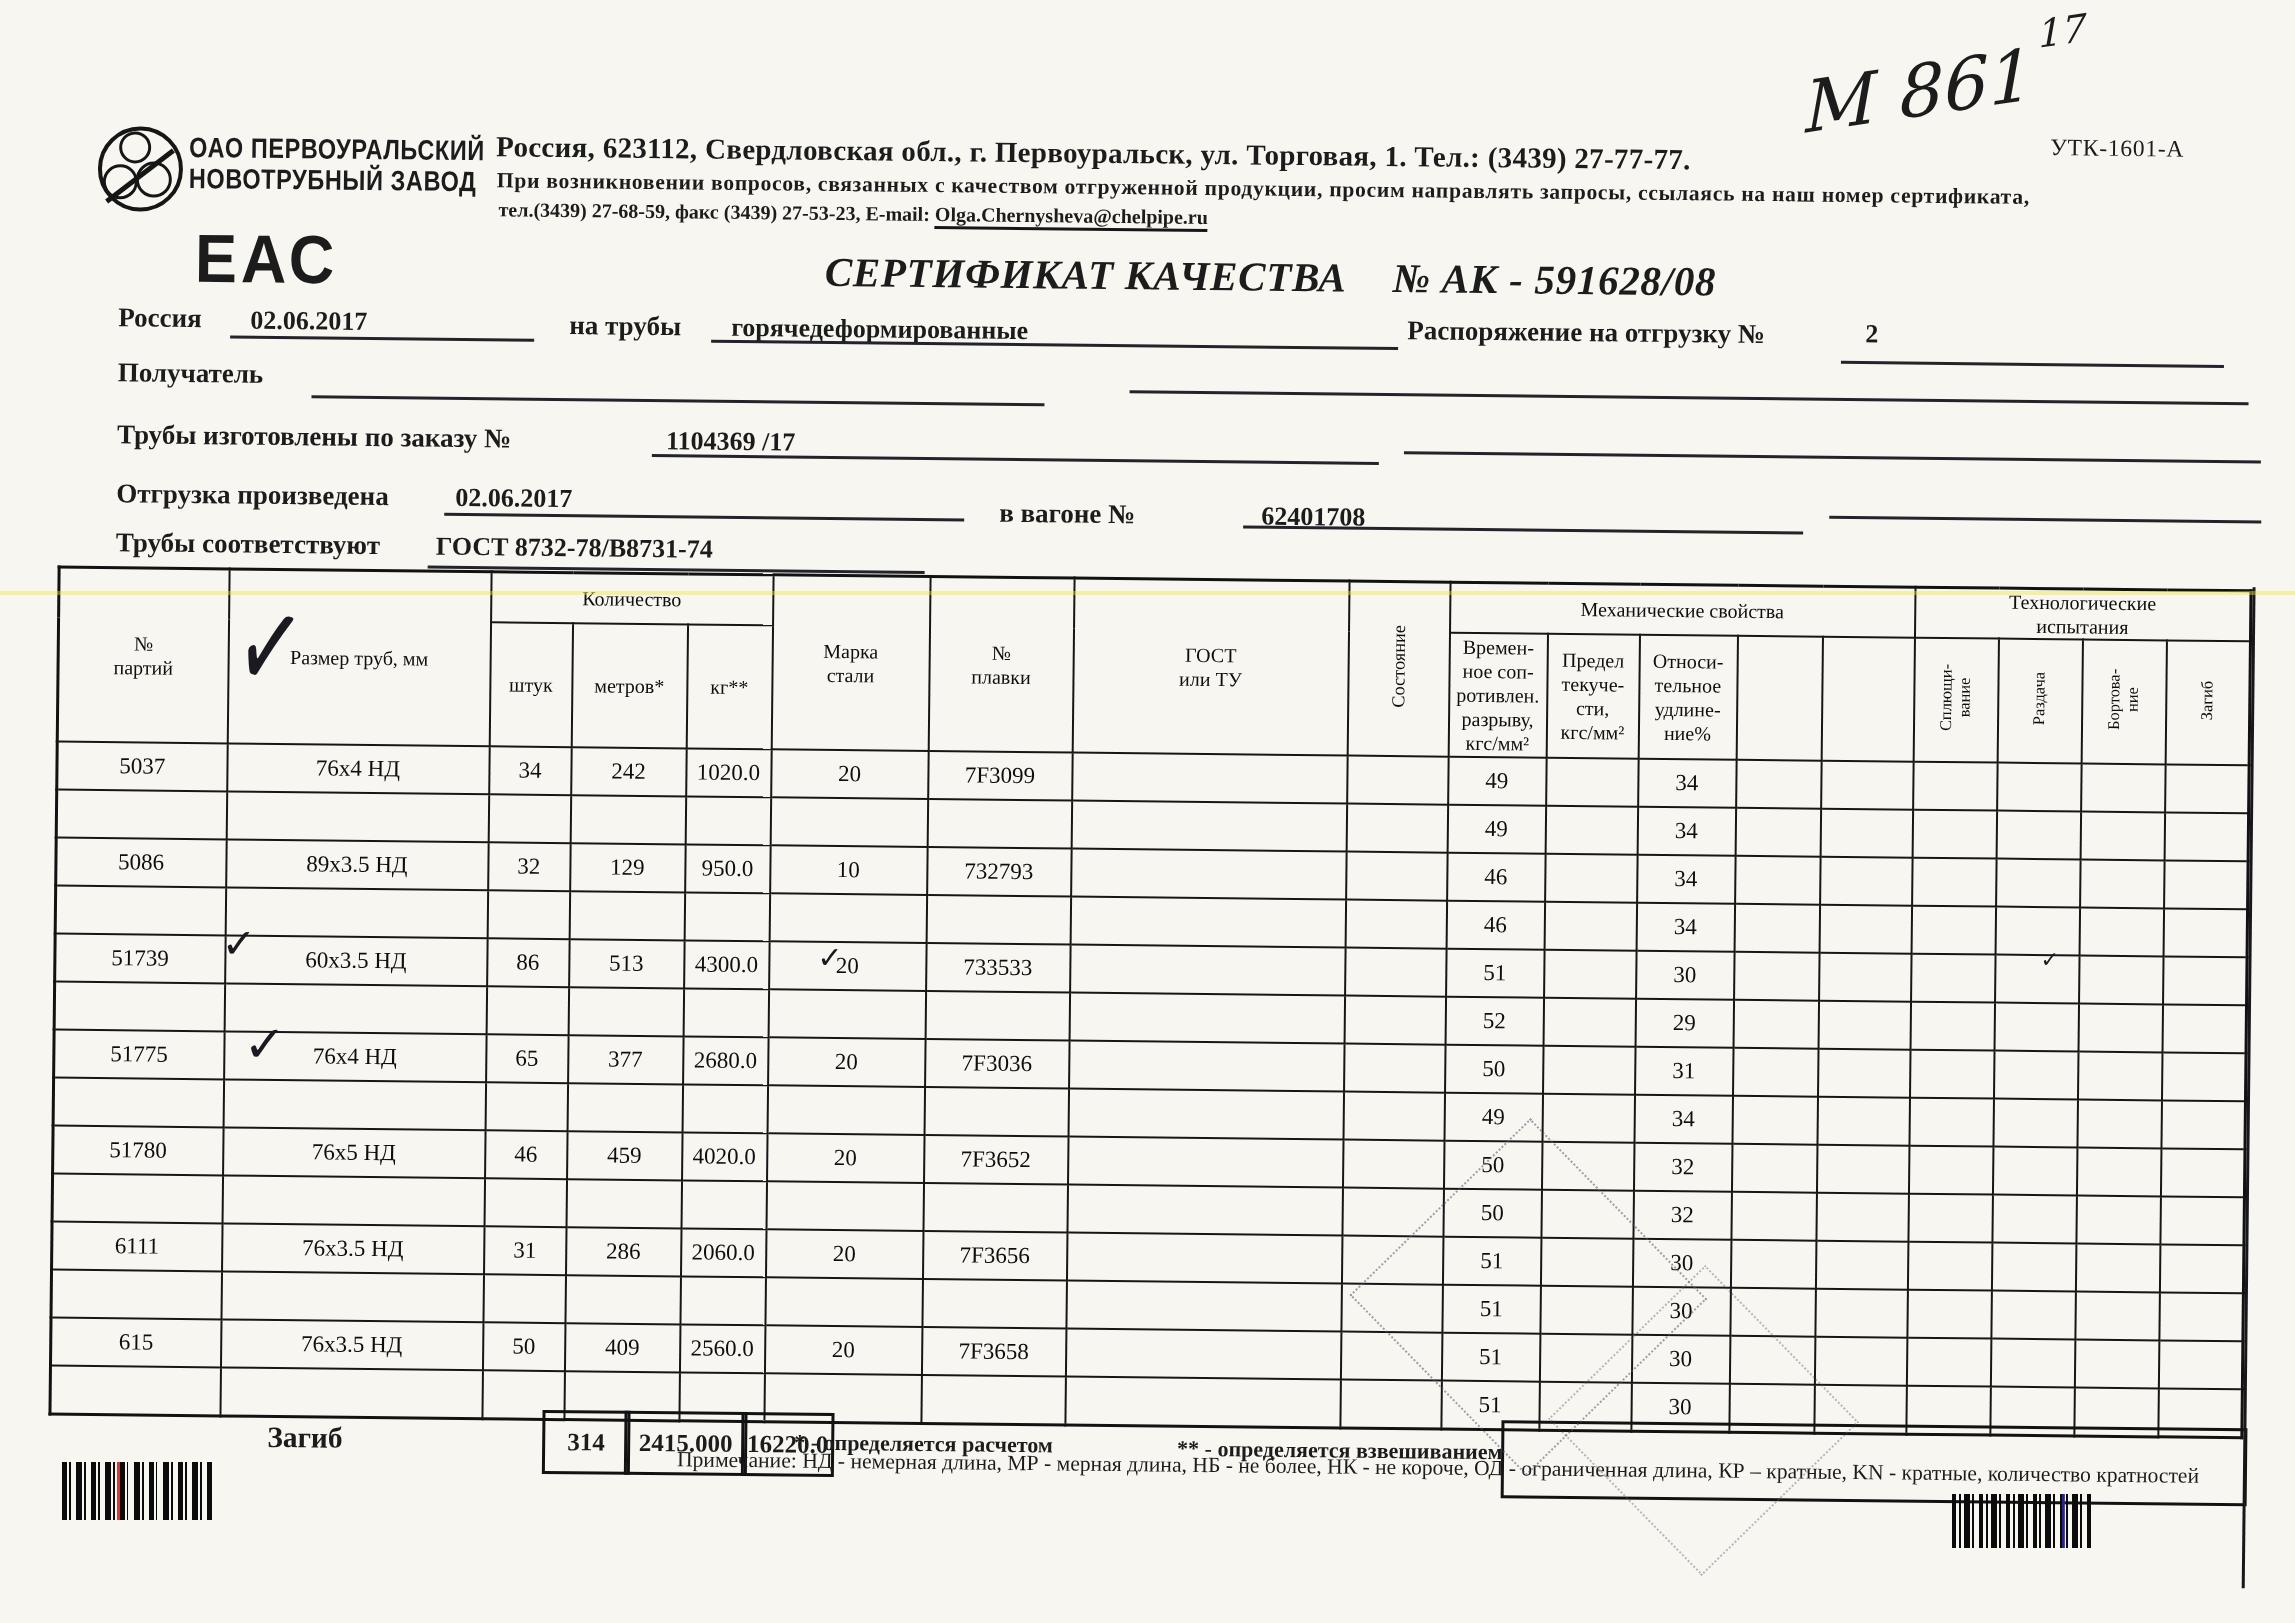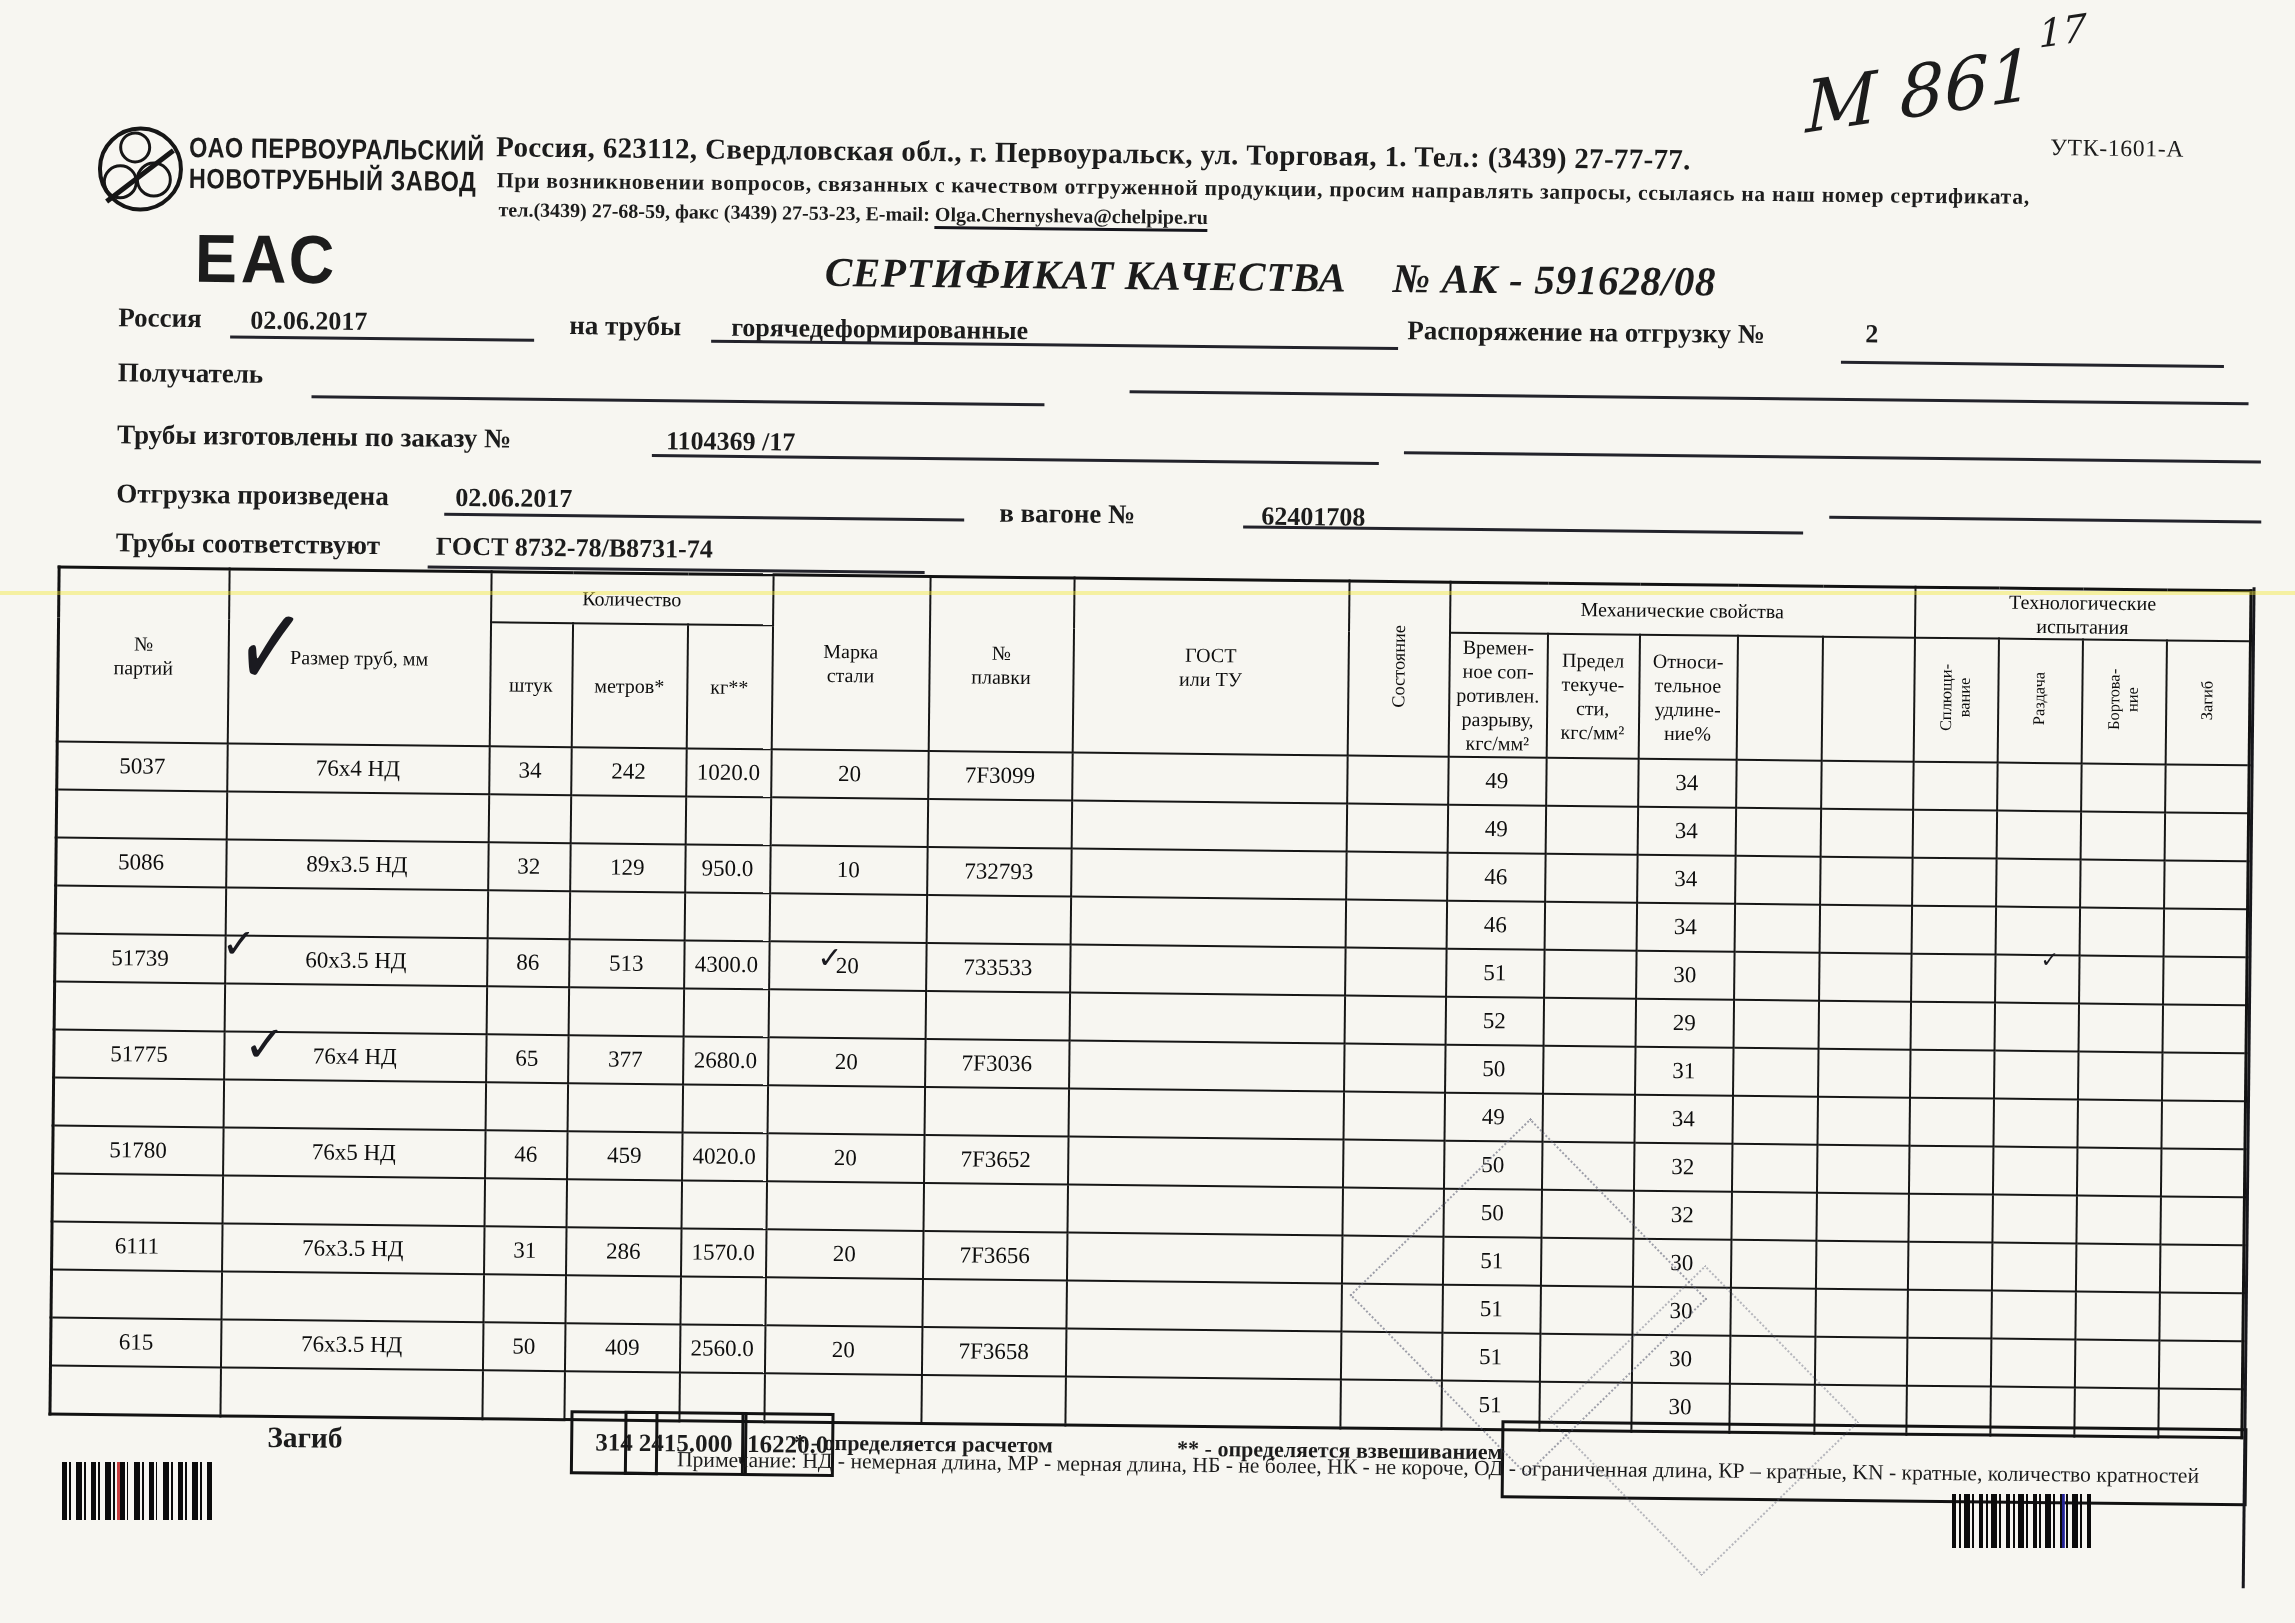--- a/index.html
+++ b/index.html
@@ -388,21 +388,21 @@
             <td></td>
       <td></td>
             <td></td>
     </tr>
 
     <tr class="b">
       <td>6111</td>
       <td>76х3.5 НД</td>
       <td>31</td>
       <td>286</td>
-      <td>1570.0</td>
+      <td>2060.0</td>
       <td>20</td>
       <td>7F3656</td>
       <td></td>
             <td></td>
       <td>51</td>
       <td></td>
       <td>30</td>
       <td></td>
             <td></td>
       <td></td>
@@ -469,21 +469,21 @@
       <td></td>
             <td></td>
       <td></td>
             <td></td>
     </tr>
   </tbody>
       </table>
   </div>
 
   <div class="abs itogo" style="left:281px;top:1419px;">Загиб</div>
-  <div class="tbox" style="left:556px;top:1405px;width:82px;height:58px;margin-left:28px;">314</div>
+  <div class="tbox" style="left:556px;top:1405px;width:82px;height:58px;">314</div>
   <div class="tbox" style="left:638px;top:1405px;width:117px;height:58px;">2415.000</div>
   <div class="tbox" style="left:755px;top:1405px;width:87px;height:58px;">16220.0</div>
   <div class="abs noteline" style="left:808px;top:1422px;">* - определяется расчетом</div>
   <div class="abs noteline" style="left:1191px;top:1424px;">** - определяется взвешиванием</div>
   <div class="abs" style="left:1515px;top:1405px;width:740px;height:72px;border:3.3px solid #121212;"></div>
 
   <div class="abs footnote" style="left:691px;top:1441px;">Примечание: НД - немерная длина, МР - мерная длина, НБ - не более, НК - не короче, ОД - ограниченная длина, КР – кратные, KN - кратные, количество кратностей</div>
 
   <span class="chk" style="left:243px;top:601px;font-size:77px;font-weight:400;transform:scaleY(1.7) rotate(12deg);">✓</span>
   <span class="chk" style="left:230px;top:918px;font-size:41px;">✓</span>

